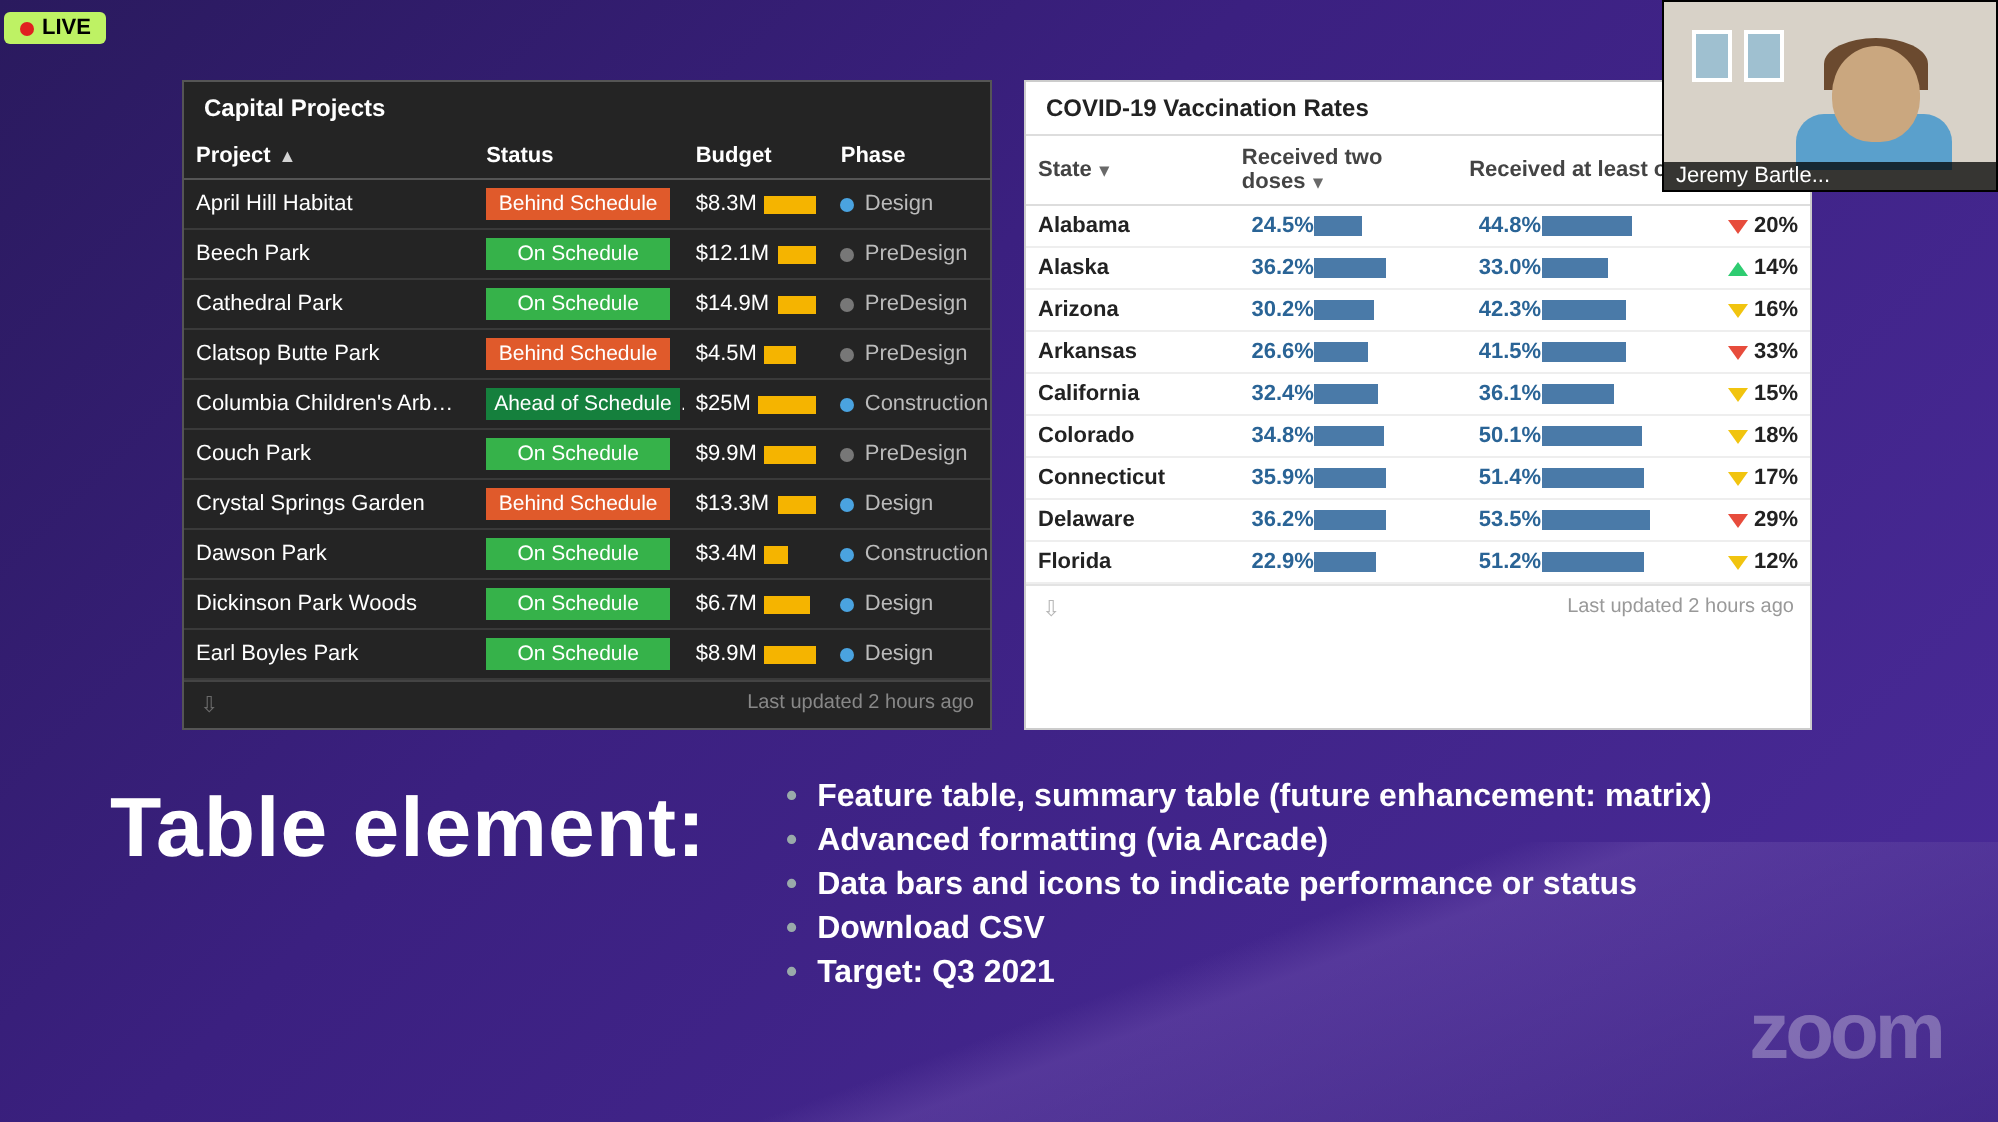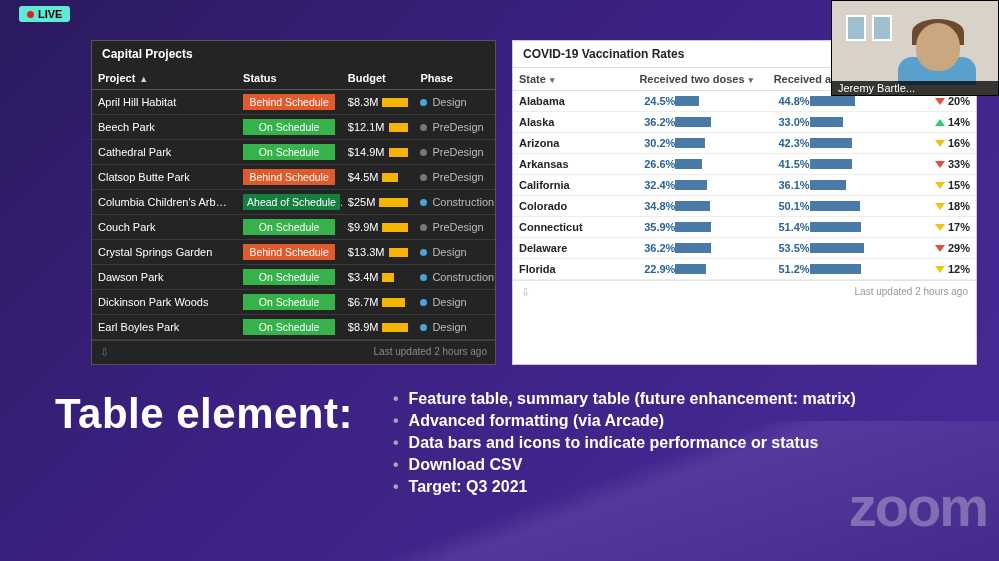--- a/index.html
+++ b/index.html
@@ -3,31 +3,31 @@
 <meta charset="utf-8">
 <style>
 * { box-sizing: border-box; margin: 0; padding: 0; }
 body {
   width: 999px; height: 561px;
   font-family: -apple-system, "Segoe UI", Arial, sans-serif;
   background: linear-gradient(135deg, #2a1a5e 0%, #3b2080 40%, #4a2b99 100%);
   position: relative; overflow: hidden; color: #fff;
 }
 .live-badge {
-  position: absolute; top: 6px; left: 19px;
-  background: #5eead4; color: #000; font-size: 11px; font-weight: 700;
+  position: absolute; top: 6px; left: 2px;
+  background: #bef264; color: #000; font-size: 11px; font-weight: 700;
   padding: 2px 8px; border-radius: 3px; display: flex; align-items: center; gap:4px;
 }
 .live-badge .dot{width:7px;height:7px;border-radius:50%;background:#e02020;}
 .tables { position:absolute; top:40px; left:55px; display:flex; gap:16px; }
 .panel-dark {
   width:405px; background:#242424; border:1px solid #555; font-size:11px;margin-left:36px;
 }
 .panel-light {
-  width:465px; background:#fff; color:#222; border:1px solid #ccc; font-size:11px;
+  width:394px; background:#fff; color:#222; border:1px solid #ccc; font-size:11px;
 }
 .panel-title { padding:6px 10px; font-weight:600; font-size:12px; }
 .panel-light .panel-title{border-bottom:1px solid #ddd;}
 table { width:100%; border-collapse:collapse; table-layout:fixed; }
 th { font-weight:600; text-align:left; padding:5px 6px; font-size:11px; position:relative; }
 .panel-dark th{ border-bottom:1px solid #555;}
 .panel-light th{ border-bottom:1px solid #ddd; color:#444;}
 th .sort{font-size:9px; margin-left:4px; opacity:.8;}
 td { padding:4px 6px; font-size:11px; white-space:nowrap; overflow:hidden; text-overflow:ellipsis;}
 .panel-dark tbody tr{ border-bottom:1px solid #3a3a3a;}
@@ -47,21 +47,21 @@
 .trend{display:flex; align-items:center; gap:3px; justify-content:flex-end;}
 .arrow{width:0;height:0;border-left:5px solid transparent;border-right:5px solid transparent;}
 .arrow.up{border-bottom:7px solid #2ecc71;}
 .arrow.dn{border-top:7px solid #e74c3c;}
 .arrow.fl{border-top:7px solid #f1c40f;}
 .content{ position:absolute; top:390px; left:55px; right:40px; display:flex; gap:40px;}
 .heading{ font-size:42px; font-weight:700; letter-spacing:.5px;}
 .bullets{ font-size:16px; font-weight:600; color:#fff;}
 .bullets .row{display:flex; gap:10px; margin-bottom:4px;}
 .bullets .dot{color:#9aa;}
-.zoom-logo{position:absolute; right:12px; bottom:22px; font-size:56px; font-weight:700; color:rgba(255,255,255,.3); letter-spacing:-2px;}
+.zoom-logo{position:absolute; right:28px; bottom:22px; font-size:40px; font-weight:700; color:rgba(255,255,255,.3); letter-spacing:-2px;}
 .webcam{position:absolute; top:0; right:0; width:168px; height:96px; background:#d8d2c8; border:1px solid #000;}
 .webcam .art{position:absolute; top:14px; width:20px; height:26px; background:#9fc0d0; border:2px solid #fff;}
 .webcam .a1{left:14px;} .webcam .a2{left:40px;}
 .webcam .head{position:absolute; right:38px; top:22px; width:44px; height:48px; border-radius:50% 50% 45% 45%; background:#caa77f;}
 .webcam .hair{position:absolute; right:34px; top:18px; width:52px; height:26px; border-radius:50% 50% 0 0; background:#6b4a2f;}
 .webcam .body{position:absolute; right:22px; bottom:10px; width:78px; height:28px; background:#5aa0cc; border-radius:14px 14px 0 0;}
 .webcam .name{position:absolute; left:0; bottom:0; right:0; background:rgba(0,0,0,.75); color:#fff; font-size:11px; padding:1px 6px;}
 .mountains{position:absolute; left:0; right:0; bottom:0; height:140px; z-index:-1;
   background: linear-gradient(160deg, transparent 55%, rgba(120,90,180,.35) 60%, rgba(60,40,120,.4) 100%);}
 </style>

